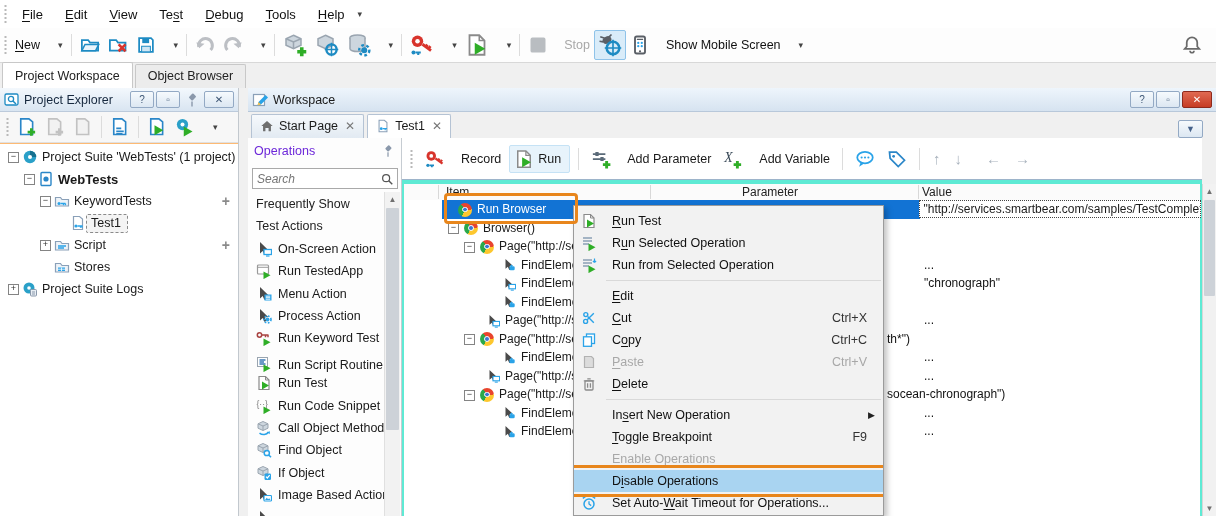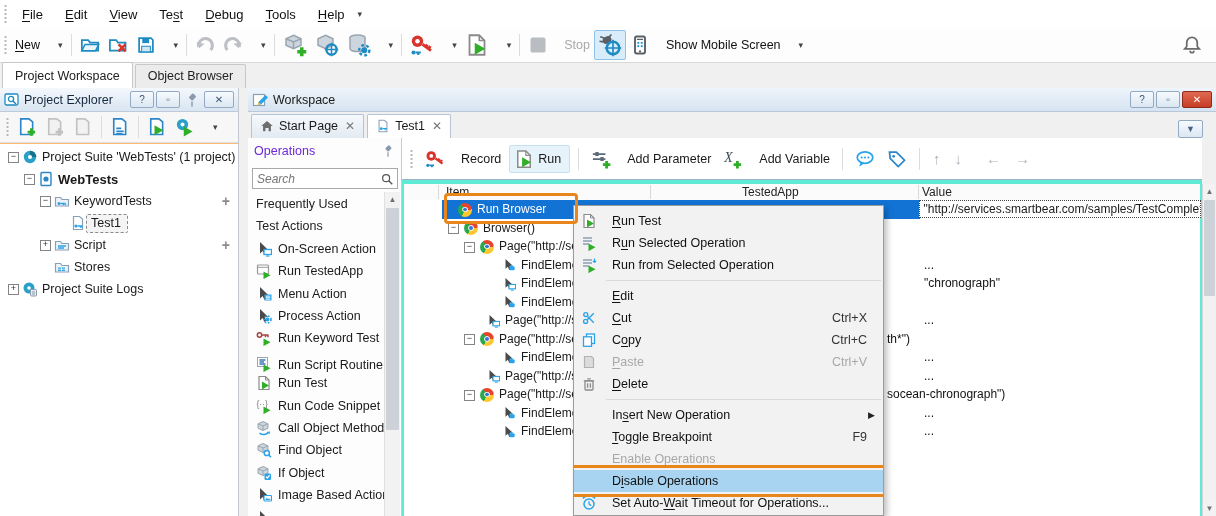--- a/index.html
+++ b/index.html
@@ -503,21 +503,21 @@
       <input placeholder="Search" style="">
       <span class="ic ic14" style="margin-right:3px">
           <svg viewBox="0 0 16 16">
             <circle cx="7" cy="7" r="4" fill="none" stroke="#555" stroke-width="1.4"></circle>
             <path d="M10 10l4 4" stroke="#555" stroke-width="1.6"></path>
           </svg>
         </span>
     </div>
     <div id="ops-list">
         <div class="op-item op-cat" style="top: 1px;">
-          <span>Frequently Used</span>
+          <span>Frequently Show</span>
         </div>
         <div class="op-item op-cat" style="top: 23.4px;">
           <span>Test Actions</span>
         </div>
         <div class="op-item" style="top: 45.8px;">
           <span class="ic">
             <svg viewBox="0 0 16 16">
               <path d="M4 1v11.4l2.7-2.3 1.6 3.7 2-.9-1.6-3.6 3.5-.4z" fill="#4a4a4a"></path>
               <rect x="8" y="8.5" width="7.5" height="5" fill="#fff" stroke="#2aa3e8" stroke-width="1.3"></rect>
               <path d="M10 15h3.5" stroke="#2aa3e8" stroke-width="1.2"></path>
@@ -723,21 +723,21 @@
           </span>
         </span>
       <span class="tsep"></span>
       <span class="arrowg">↑</span>
       <span class="arrowg">↓</span>
       <span class="arrowg" style="margin-left:10px">←</span>
       <span class="arrowg">→</span>
     </div>
     <div id="grid-hdr">
       <span class="abs" style="left:42px;top:1px">Item</span>
-      <span class="abs" style="left:338px;top:1px">TestedApp</span>
+      <span class="abs" style="left:338px;top:1px">Parameter</span>
       <span class="abs" style="left:518px;top:1px">Value</span>
       <span class="hdr-div" style="left:34px"></span>
       <span class="hdr-div" style="left:246px"></span>
       <span class="hdr-div" style="left:514px"></span>
     </div>
     <div id="gutter">
         <div class="gutcell" style="top: 0px;"></div>
         <div class="gutcell" style="top: 18.5px;"></div>
         <div class="gutcell" style="top: 37px;"></div>
         <div class="gutcell" style="top: 55.5px;">

